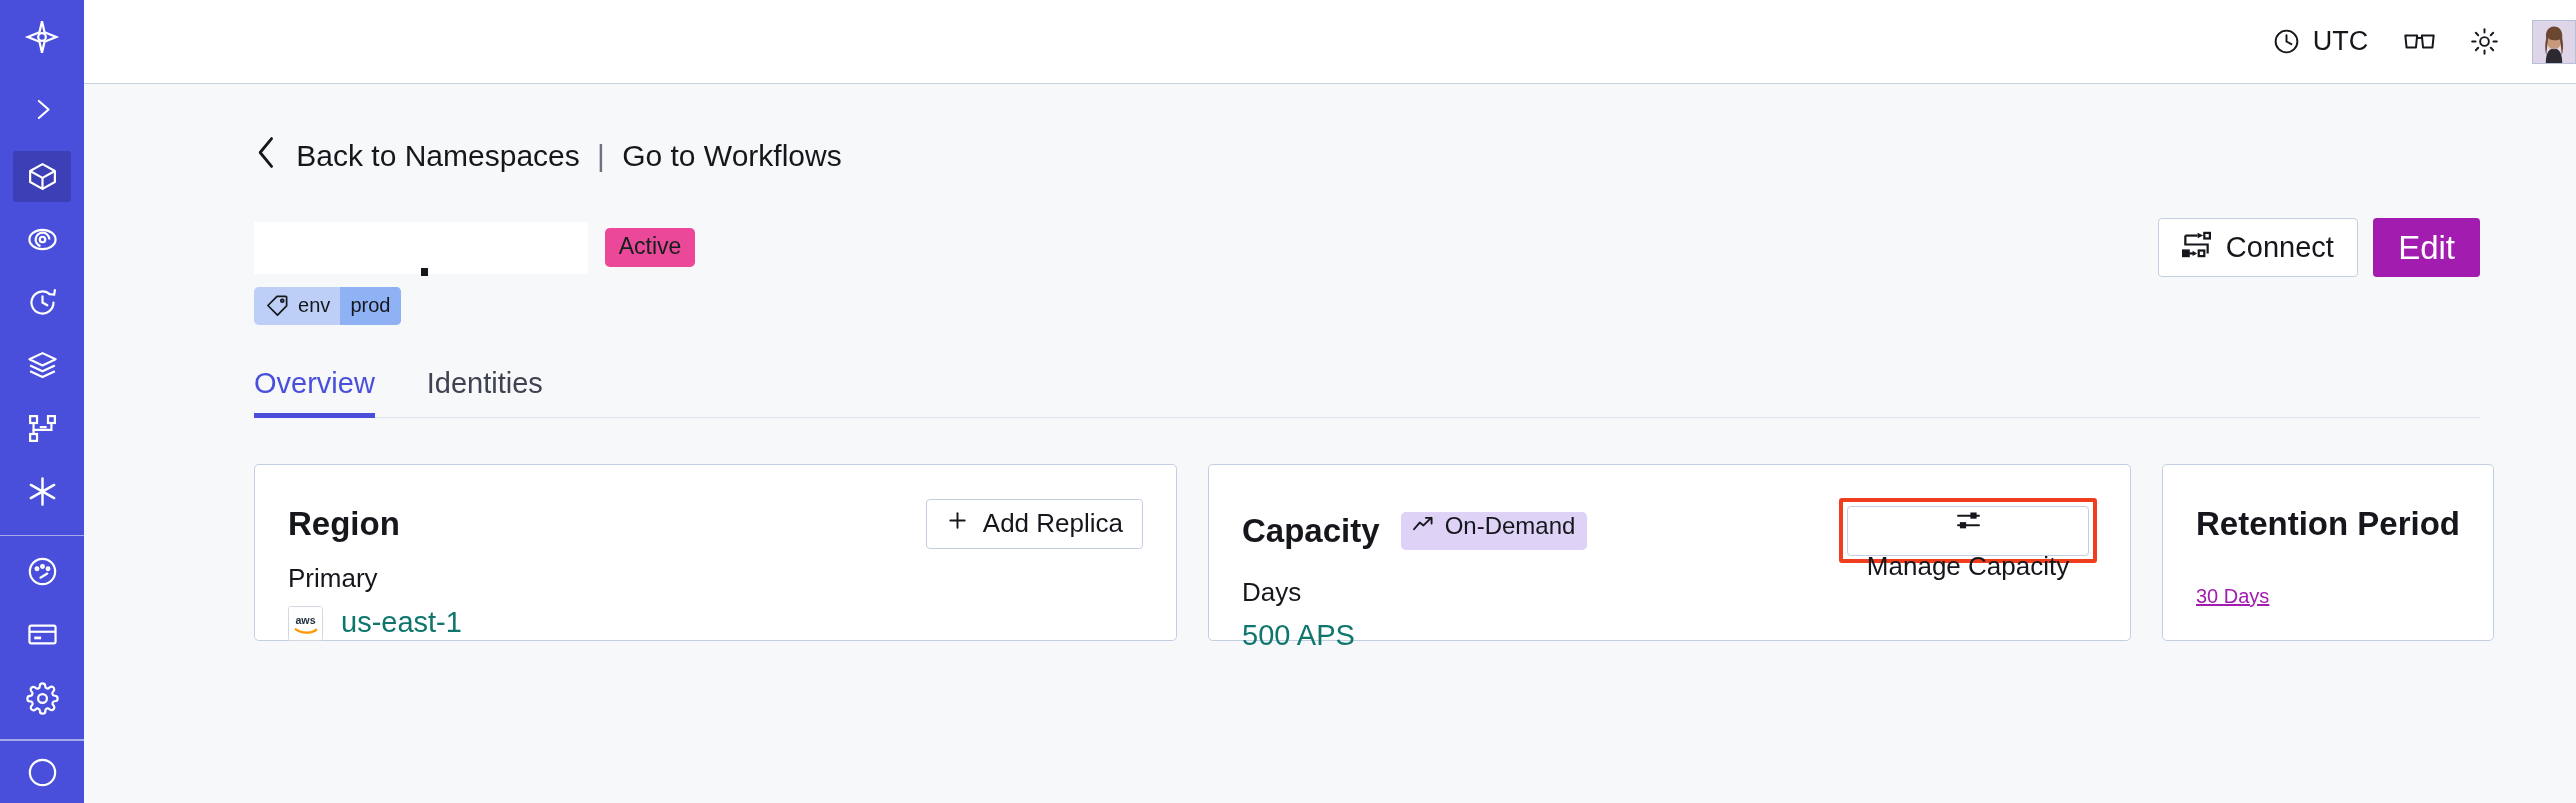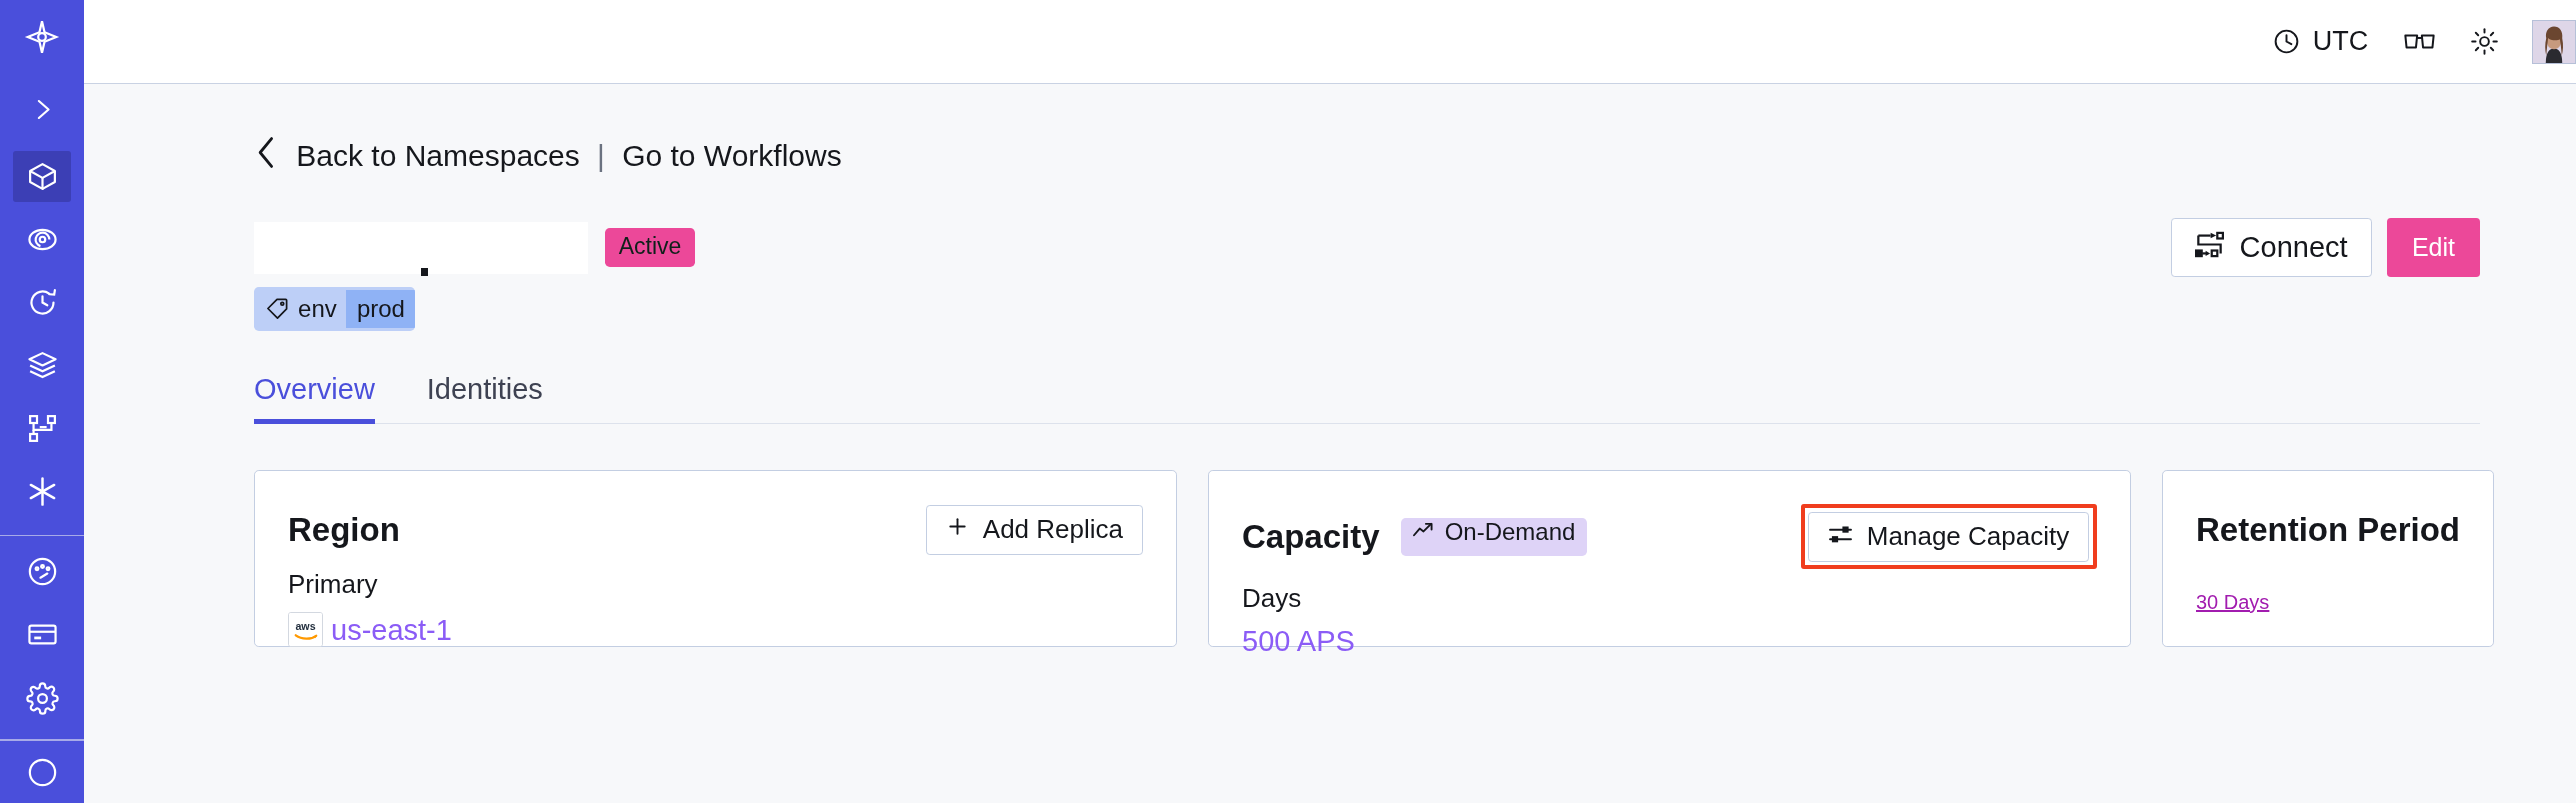--- a/index.html
+++ b/index.html
@@ -142,39 +142,39 @@
     border: 1.4px solid #c3cee2;
     border-radius: 3.8px;
     height: 59px;
     padding: 12px 23px;
     font-size: 29px;
     color: #15171c;
     cursor: pointer;
     white-space: nowrap;
   }
   .btn-primary {
-    background: #ec4899;
+    background: #a21caf;
     border: none; border-radius: 3.8px;
     height: 59px;
     padding: 0 25px;
-    font-size: 25px;
+    font-size: 33px;
     color: #ffffff;
     cursor: pointer;
     display: flex; align-items: center;
   }
 
   
   .tags { display: flex; gap: 9.6px; margin-bottom: 42px; }
   .tag {
     display: flex; align-items: center;
     background: #bdcff7;
     border-radius: 4.8px;
-    height: 44px;
+    height: 38px;
     padding-left: 11.5px;
-    font-size: 24px;
+    font-size: 20px;
     color: #15171c;
     cursor: pointer;
     overflow: hidden;
   }
   .tag-icon { display: flex; align-items: center; margin-right: 9.6px; }
   .tag-key { padding-right: 9.6px; }
   .tag-val {
     background: #8fb2f5;
     height: 38px;
     display: flex; align-items: center;
@@ -255,31 +255,31 @@
     color: #15171c;
     cursor: pointer;
     white-space: nowrap;
   }
   .highlight-box {
     border: 4.8px solid #f03d1e;
     padding: 3.8px;
     border-radius: 2.9px;
     margin-left: auto;
   }
-  .highlight-box .btn-sm { margin: 0; }
+  .highlight-box .btn-sm { margin: 0; flex-direction: column; }
 
   .card-label {
     font-size: 26px;
     color: #15171c;
     margin-bottom: 11.5px;
   }
   .card-value {
     font-size: 29px;
-    color: #8b5cf6;
-    display: flex; align-items: flex-end; gap: 8px;
+    color: #0f766e;
+    display: flex; align-items: flex-start; gap: 18px;
   }
   .retention-value { margin-top: 35px; font-size: 20px; color: #a21caf; text-decoration: underline; }
 
   .aws-badge {
     width: 35px; height: 35px;
     border: 1.4px solid #d3d8e0;
     border-radius: 2.9px;
     background: #ffffff;
     display: flex; align-items: center; justify-content: center;
     flex: 0 0 35px;

